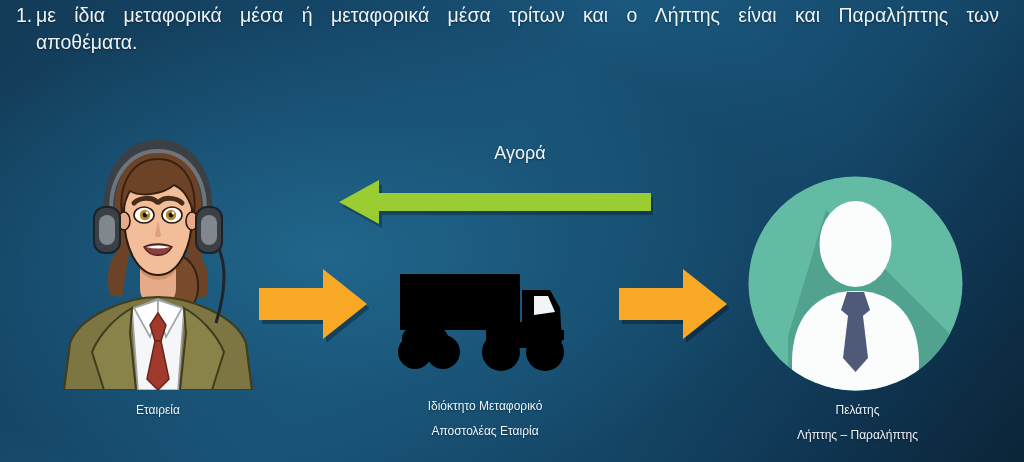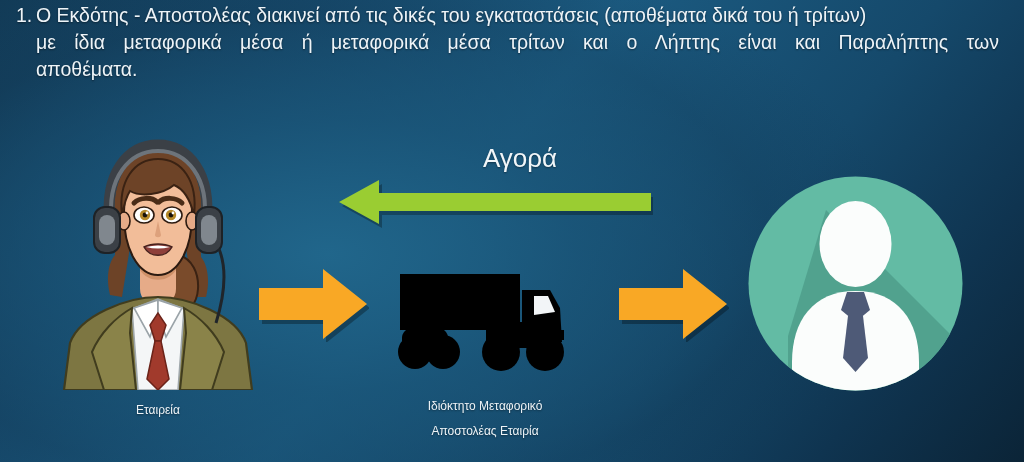--- a/index.html
+++ b/index.html
@@ -70,21 +70,21 @@
     width: 318px;
     height: 52px;
   }
   .arrow-label {
     position: absolute;
     left: 400px;
     top: 143px;
     width: 240px;
     text-align: center;
     color: #f1f6f9;
-    font-size: 26px;
+    font-size: 18px;
     text-shadow: 0 1px 2px rgba(0,0,0,0.4);
   }
 
   
   .orange-arrow-1 {
     position: absolute;
     left: 257px;
     top: 266px;
     width: 112px;
     height: 76px;
@@ -130,21 +130,21 @@
   #caption-company  { left: 36px;  top: 398px; width: 244px; }
   #caption-transport{ left: 360px; top: 394px; width: 250px; }
   #caption-customer { left: 735px; top: 398px; width: 245px; }
 </style>
 </head>
 <body>
 
 <div id="slide">
 
   <div id="heading">
-    <span class="numcol">1.</span><span class="textcol"><span class="l1">Ο Εκδότης - Αποστολέας διακινεί από τις δικές του εγκαταστάσεις (αποθέματα δικά του ή τρίτων)</span><span class="l2">με ίδια μεταφορικά μέσα ή μεταφορικά μέσα τρίτων και ο Λήπτης είναι και Παραλήπτης των</span><span class="l3">αποθέματα.</span></span>
+    <span class="numcol">1.</span><span class="textcol"><span class="l2">με ίδια μεταφορικά μέσα ή μεταφορικά μέσα τρίτων και ο Λήπτης είναι και Παραλήπτης των</span><span class="l3">αποθέματα.</span></span>
   </div>
 
   <div class="agent-wrap">
     <svg viewBox="0 0 200 253" width="200" height="253" xmlns="http://www.w3.org/2000/svg">
       <defs>
         <clipPath id="agentClip">
             <rect x="0" y="0" width="200" height="253"></rect>
           </clipPath>
       </defs>
       <g clip-path="url(#agentClip)">
@@ -275,14 +275,18 @@
 
   <div id="caption-company" class="caption">
     <span class="l-top">Εταιρεία</span>
   </div>
 
   <div id="caption-transport" class="caption">
     <span class="l-top">Ιδιόκτητο Μεταφορικό</span>
     <span class="l-bot">Αποστολέας Εταιρία</span>
   </div>
 
+  <div id="caption-customer" class="caption">
+    <span class="l-top">Πελάτης</span>
+    <span class="l-bot">Λήπτης – Παραλήπτης</span>
+  </div>
 
 </div>
 
 </body></html>

